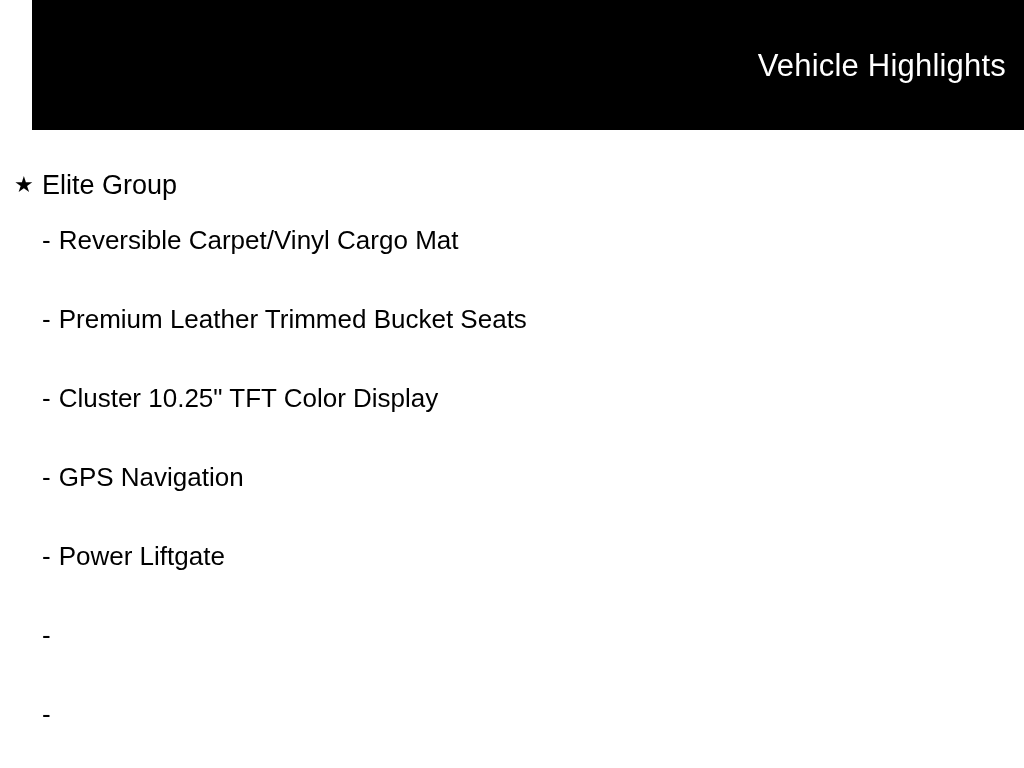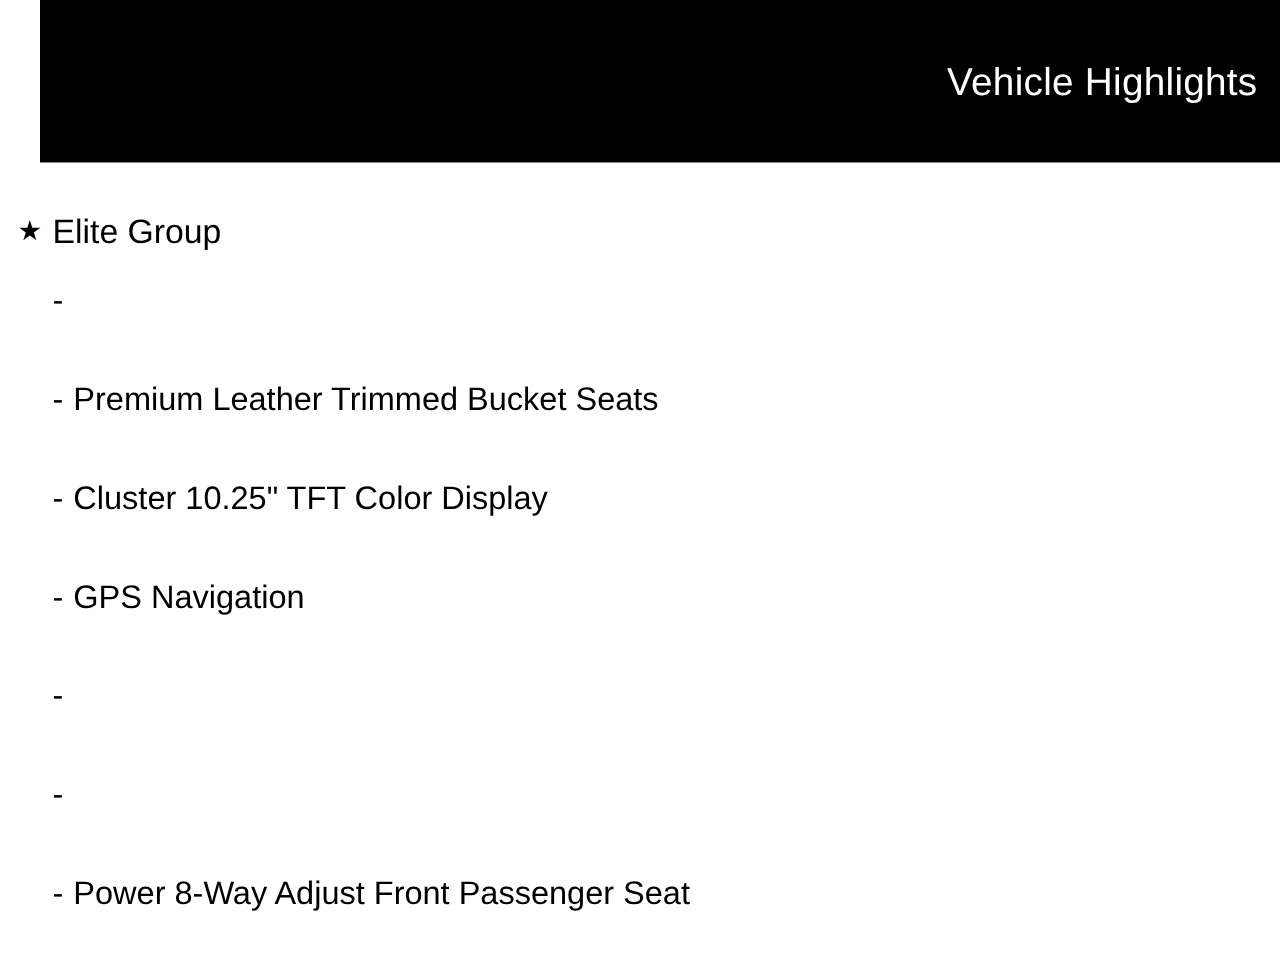--- a/index.html
+++ b/index.html
@@ -93,39 +93,40 @@
   <div class="content">
 
     <div class="group-row">
       <span class="star-icon">★</span>
       <span class="group-label">Elite Group</span>
     </div>
 
     <ul class="feature-list">
       <li class="feature-item">
         <span class="dash">-</span>
+        <span>Reversible Carpet/Vinyl Cargo Mat</span>
       </li>
       <li class="feature-item">
         <span class="dash">-</span>
         <span>Premium Leather Trimmed Bucket Seats</span>
       </li>
       <li class="feature-item">
         <span class="dash">-</span>
         <span>Cluster 10.25" TFT Color Display</span>
       </li>
       <li class="feature-item">
         <span class="dash">-</span>
         <span>GPS Navigation</span>
       </li>
       <li class="feature-item">
         <span class="dash">-</span>
+        <span>Power Liftgate</span>
       </li>
       <li class="feature-item">
         <span class="dash">-</span>
       </li>
       <li class="feature-item">
         <span class="dash">-</span>
-        <span>Power 8-Way Adjust Front Passenger Seat</span>
       </li>
     </ul>
 
   </div>
 </div>
 
 </body></html>

